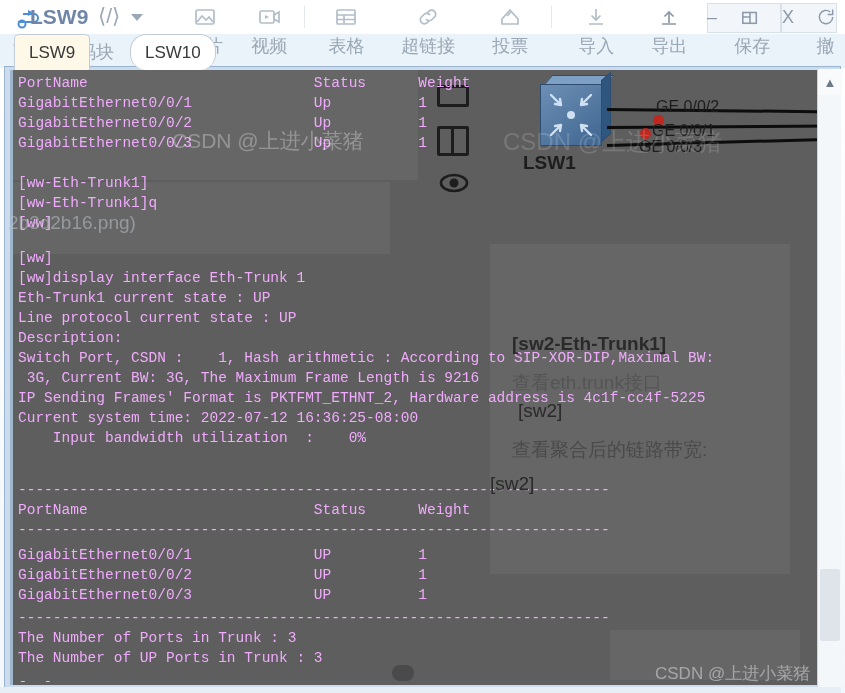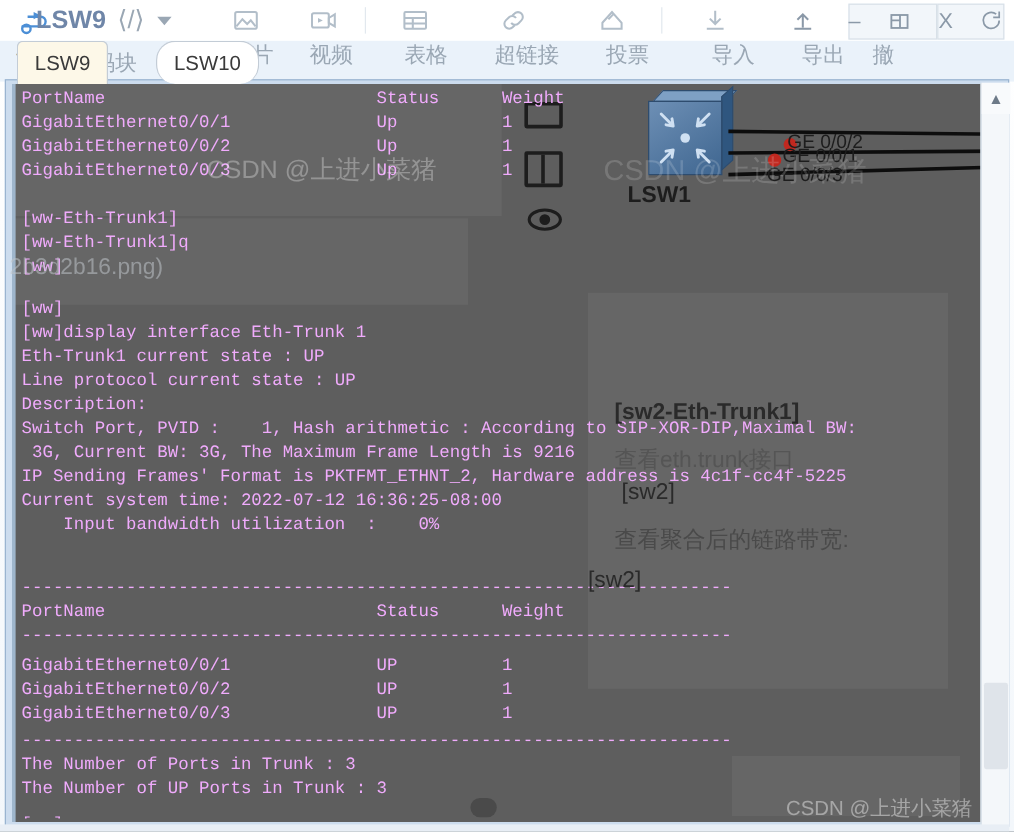--- a/index.html
+++ b/index.html
@@ -223,20 +223,21 @@
     <div class="tb-label" style="width:180px"></div>
     <div class="tb-label" style="width:60px">图片</div>
     <div class="tb-label" style="width:72px">视频</div>
     <div class="tb-label" style="width:1px"></div>
     <div class="tb-label" style="width:84px">表格</div>
     <div class="tb-label" style="width:84px">超链接</div>
     <div class="tb-label" style="width:84px">投票</div>
     <div class="tb-label" style="width:1px"></div>
     <div class="tb-label" style="width:90px">导入</div>
     <div class="tb-label" style="width:60px">导出</div>
+    <div class="tb-label" style="width:110px">保存</div>
     <div class="tb-label" style="width:40px">撤</div>
   </div>
 
   <div id="win-box-export"></div>
   <div id="win-box-save"></div>
 
   <div id="csdn-logo">
     <svg width="34" height="26" viewBox="0 0 34 26" fill="none" stroke="#4c8fd6" stroke-width="2">
       <path d="M4 18h16a4 4 0 000-8H9"></path>
         <circle cx="8" cy="20" r="3.5"></circle>
@@ -299,21 +300,21 @@
           </svg>
         </div>
       </div>
       <div id="switch-label">LSW1</div>
 
       <div class="link-line" style="left:192px; top:38px; width:232px; transform:rotate(0.6deg);"></div>
       <div class="link-line" style="left:192px; top:56px; width:232px; transform:rotate(-0.4deg);"></div>
       <div class="link-line" style="left:192px; top:74px; width:232px; transform:rotate(-1.6deg);"></div>
       <div class="link-dot" style="left:238px; top:45px;"></div>
       <div class="link-dot" style="left:225px; top:58px;"></div>
-      <div class="ge-label" style="left:241px; top:40px;">GE 0/0/2</div>
+      <div class="ge-label" style="left:241px; top:28px;">GE 0/0/2</div>
       <div class="ge-label" style="left:237px; top:52px;">GE 0/0/1</div>
       <div class="ge-label" style="left:224px; top:68px;">GE 0/0/3</div>
 
       <div class="wm" style="left:88px; top:56px; font-size:24px; color:rgba(255,255,255,0.16);">CSDN @上进小菜猪</div>
     </div>
 
     <div class="ghost-panel" style="left:0;   top:0;   width:408px; height:110px;"></div>
     <div class="ghost-panel" style="left:0;   top:112px; width:380px; height:72px;"></div>
     <div class="ghost-panel" style="left:480px; top:174px; width:300px; height:330px;"></div>
     <div class="ghost-panel" style="left:600px; top:560px; width:190px; height:50px;"></div>
@@ -325,21 +326,21 @@
       <div class="term-line" style="position:absolute;top:60px;left:5px;">GigabitEthernet0/0/3              Up          1</div>
       <div class="term-line" style="position:absolute;top:100px;left:5px;">[ww-Eth-Trunk1]</div>
       <div class="term-line" style="position:absolute;top:120px;left:5px;">[ww-Eth-Trunk1]q</div>
       <div class="term-line" style="position:absolute;top:140px;left:5px;">[ww]</div>
       <div class="term-line" style="position:absolute;top:175px;left:5px;">[ww]</div>
 
       <div class="term-line" style="position:absolute;top:195px;left:5px;">[ww]display interface Eth-Trunk 1</div>
       <div class="term-line" style="position:absolute;top:215px;left:5px;">Eth-Trunk1 current state : UP</div>
       <div class="term-line" style="position:absolute;top:235px;left:5px;">Line protocol current state : UP</div>
       <div class="term-line" style="position:absolute;top:255px;left:5px;">Description:</div>
-      <div class="term-line" style="position:absolute;top:275px;left:5px;">Switch Port, PVID :    1, Hash arithmetic : According to SIP-XOR-DIP,Maximal BW:</div>
+      <div class="term-line" style="position:absolute;top:275px;left:5px;">Switch Port, CSDN :    1, Hash arithmetic : According to SIP-XOR-DIP,Maximal BW:</div>
       <div class="term-line" style="position:absolute;top:295px;left:5px;"> 3G, Current BW: 3G, The Maximum Frame Length is 9216</div>
       <div class="term-line" style="position:absolute;top:315px;left:5px;">IP Sending Frames' Format is PKTFMT_ETHNT_2, Hardware address is 4c1f-cc4f-5225</div>
       <div class="term-line" style="position:absolute;top:335px;left:5px;">Current system time: 2022-07-12 16:36:25-08:00</div>
       <div class="term-line" style="position:absolute;top:355px;left:5px;">    Input bandwidth utilization  :    0%</div>
       <div class="term-line" style="position:absolute;top:407px;left:5px;">--------------------------------------------------------------------</div>
       <div class="term-line" style="position:absolute;top:427px;left:5px;">PortName                          Status      Weight</div>
       <div class="term-line" style="position:absolute;top:447px;left:5px;">--------------------------------------------------------------------</div>
       <div class="term-line" style="position:absolute;top:472px;left:5px;">GigabitEthernet0/0/1              UP          1</div>
       <div class="term-line" style="position:absolute;top:492px;left:5px;">GigabitEthernet0/0/2              UP          1</div>
       <div class="term-line" style="position:absolute;top:512px;left:5px;">GigabitEthernet0/0/3              UP          1</div>

